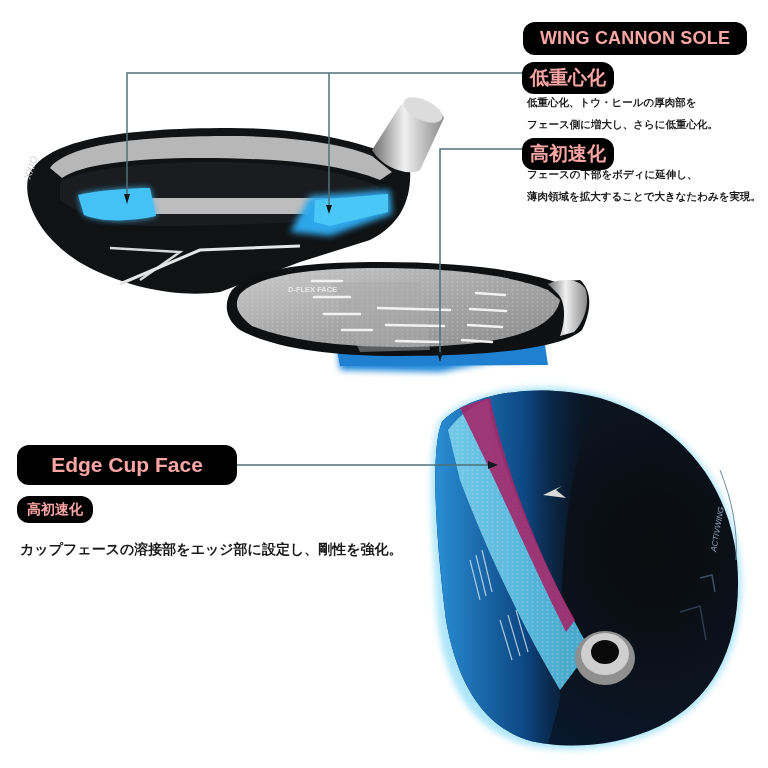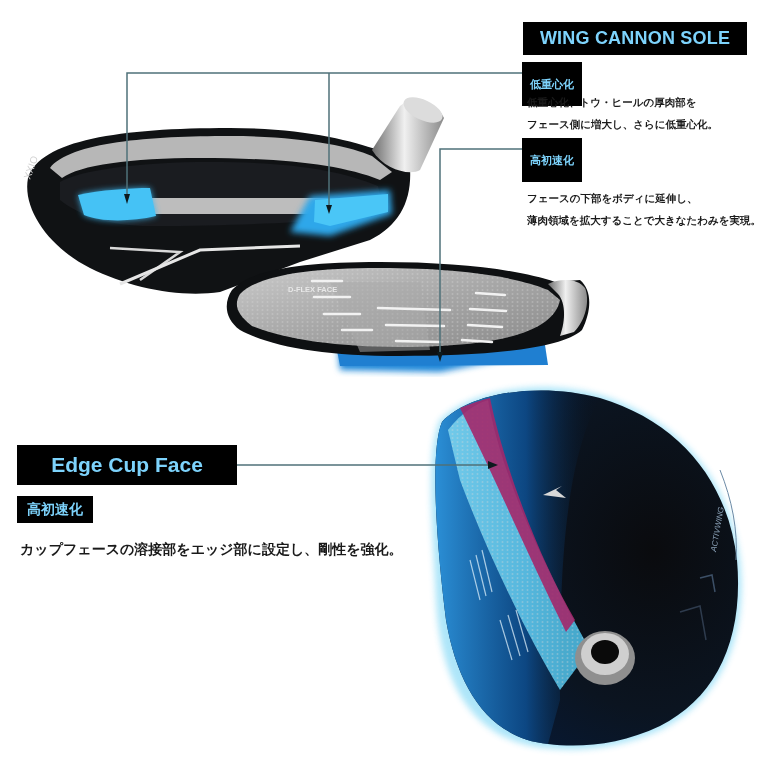--- a/index.html
+++ b/index.html
@@ -1,25 +1,25 @@
 <!DOCTYPE html>
 <html><head>
   <meta charset="utf-8">
   <style>
     html, body { margin:0; padding:0; }
     body {
       width:768px; height:768px; background:#ffffff; position:relative; overflow:hidden;
       font-family: "DejaVu Sans", "Liberation Sans", sans-serif; color:#111;
     }
     .tag-black {
-      position:absolute; background:#000; color:#7dd3fc; font-weight:bold;
-      display:flex; align-items:center; justify-content:center; white-space:nowrap;
+      position:absolute; background:#000; color:#fca5a5; font-weight:bold;
+      display:flex; align-items:center; justify-content:center; white-space:nowrap;border-radius:12px;
     }
     .title-wing { left:523px; top:22px; width:224px; height:33px; font-size:18px; letter-spacing:0.2px; font-family:"Liberation Sans", sans-serif; }
-    .sub-tag { height:24px; font-size:11px; padding:10px 8px; }
+    .sub-tag { height:24px; font-size:19px; padding:4px 8px; }
     .desc { position:absolute; font-size:10.5px; line-height:22px; white-space:nowrap; font-weight:bold; color:#1a1a1a; }
     .title-edge { left:17px; top:445px; width:220px; height:40px; font-size:21px; font-family:"Liberation Sans", sans-serif; }
     .desc-lg { position:absolute; font-size:14px; line-height:22px; white-space:nowrap; font-weight:bold; color:#1a1a1a;margin-top:8px; }
     svg.art { position:absolute; left:0; top:0; }
   </style>
 </head>
 <body>
 
 <svg class="art" width="768" height="768" viewBox="0 0 768 768">
   <defs>
@@ -143,21 +143,21 @@
 
 <div class="tag-black title-wing">WING CANNON SOLE</div>
 
 <div class="tag-black sub-tag" style="left:522px; top:62px;">低重心化</div>
 <div class="desc" style="left:527px; top:91px;">
   <div>低重心化、トウ・ヒールの厚肉部を</div>
   <div>フェース側に増大し、さらに低重心化。</div>
 </div>
 
 <div class="tag-black sub-tag" style="left:522px; top:138px;">高初速化</div>
-<div class="desc" style="left:527px; top:163px;margin-top:24px;">
+<div class="desc" style="left:527px; top:163px;">
   <div>フェースの下部をボディに延伸し、</div>
   <div>薄肉領域を拡大することで大きなたわみを実現。</div>
 </div>
 
 <div class="tag-black title-edge">Edge Cup Face</div>
 
 <div class="tag-black sub-tag" style="left:17px; top:496px; height:27px; font-size:14px; padding:0 10px;">高初速化</div>
 <div class="desc-lg" style="left:20px; top:530px;">
   <div>カップフェースの溶接部をエッジ部に設定し、剛性を強化。</div>
 </div>

